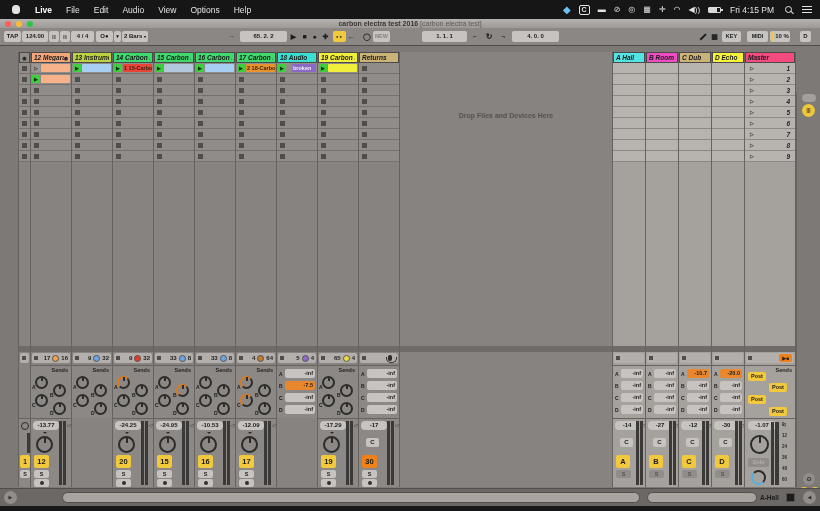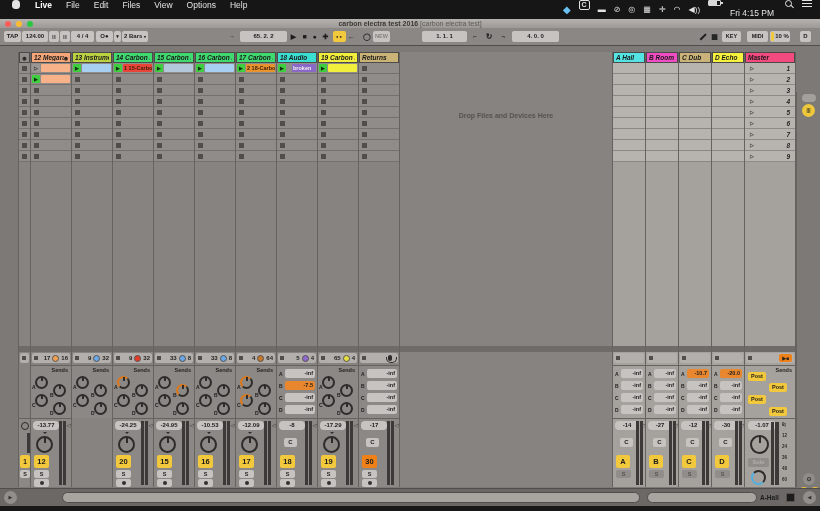--- a/index.html
+++ b/index.html
@@ -1,19 +1,19 @@
 <!DOCTYPE html>
 <html><head>
 <meta charset="utf-8">
 <style>
 *{box-sizing:border-box;margin:0;padding:0}
 html,body{width:820px;height:511px;overflow:hidden}
 body{position:relative;font-family:"Liberation Sans",sans-serif;background:#7f7c79;color:#1c1c1c}
 
-.menubar{position:absolute;left:0;top:0;width:820px;height:19px;background:#161616;display:flex;align-items:flex-start;color:#e3e3e3;font-size:8.5px}
+.menubar{position:absolute;left:0;top:0;width:820px;height:19px;background:#161616;display:flex;align-items:center;color:#e3e3e3;font-size:8.5px}
 .apple{width:8px;height:9px;background:#e3e3e3;border-radius:45% 45% 42% 42%;margin:0 8px 0 12px}
 .mitem{padding:0 7px;white-space:nowrap}
 .mitem.b{font-weight:bold;color:#fff}
 .mspace{flex:1}
 .sicon{margin:0 4px;font-size:8px;line-height:19px}
 .sicon.diamond{color:#6ac0f0;font-size:10px}
 .sicon.cbox{border:1px solid #e3e3e3;border-radius:2px;font-size:7px;line-height:8px;padding:0 2px;font-weight:bold}
 .batt{width:13px;height:6px;border:1px solid #d8d8d8;border-radius:1px;margin:0 4px;position:relative;background:linear-gradient(90deg,#d8d8d8 0 75%,transparent 75%)}
 .batt::after{content:"";position:absolute;right:-3px;top:1px;width:2px;height:2px;background:#d8d8d8}
 .clock{margin:8px 5px;font-size:8.5px}
@@ -127,21 +127,21 @@
 .windowedge{position:absolute;left:0;top:506px;width:820px;height:5px;background:#181818}
 </style>
 </head>
 <body>
 
 <div class="menubar">
   <i class="apple"></i>
   <span class="mitem b">Live</span>
   <span class="mitem">File</span>
   <span class="mitem">Edit</span>
-  <span class="mitem">Files</span>
+  <span class="mitem">Audio</span>
   <span class="mitem">View</span>
   <span class="mitem">Options</span>
   <span class="mitem">Help</span>
   <span class="mspace"></span>
   <span class="sicon diamond">◆</span>
   <span class="sicon cbox">C</span>
   <span class="sicon">▬</span>
   <span class="sicon">⊘</span>
   <span class="sicon">◎</span>
   <span class="sicon">▦</span>
@@ -553,29 +553,20 @@
         </div>
       <div class="srow">
           <b>C</b>
           <span>-inf</span>
         </div>
       <div class="srow">
           <b>D</b>
           <span>-inf</span>
         </div>
     </div>
-    <div class="tmix">
-      <div class="vol">-8</div>
-      <div class="panc">C</div>
-      <i class="spk">◁</i>
-      <div class="meter"></div>
-      <div class="tnum">18</div>
-      <div class="sbtn">S</div>
-      <div class="arm"></div>
-    </div>
   </div>
 
   <div class="tcol" style="left:318px">
     <div class="thead" style="background: rgb(242, 238, 60);">
         <span class="tname">19 Carbon El</span>
       </div>
     <div class="slotwrap">
       <div class="clipslot">
           <span class="pbtn">▶</span>
           <span class="cbody" style="background: rgb(242, 238, 60);"></span>

